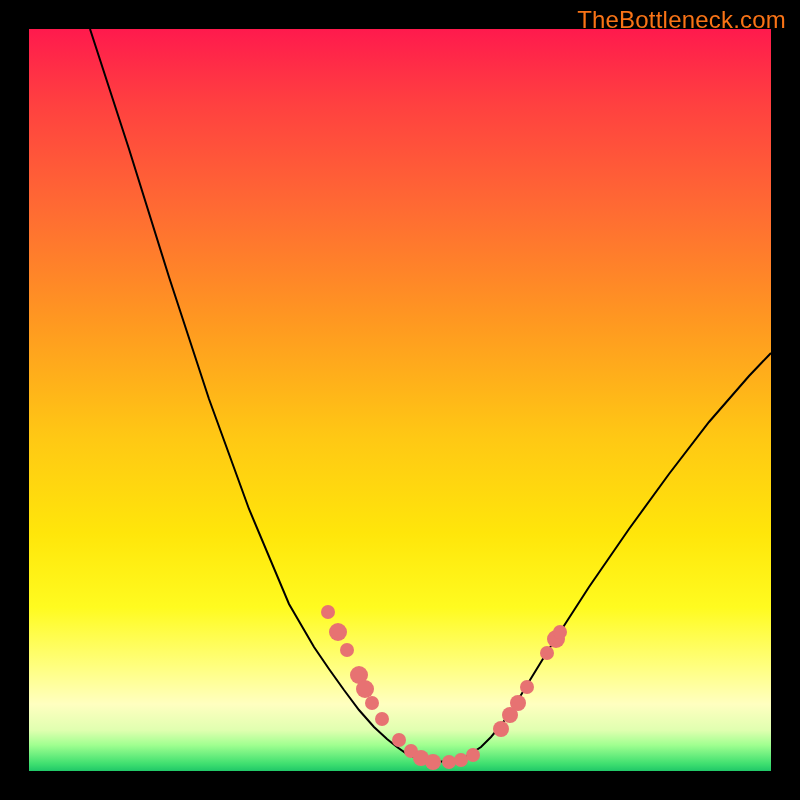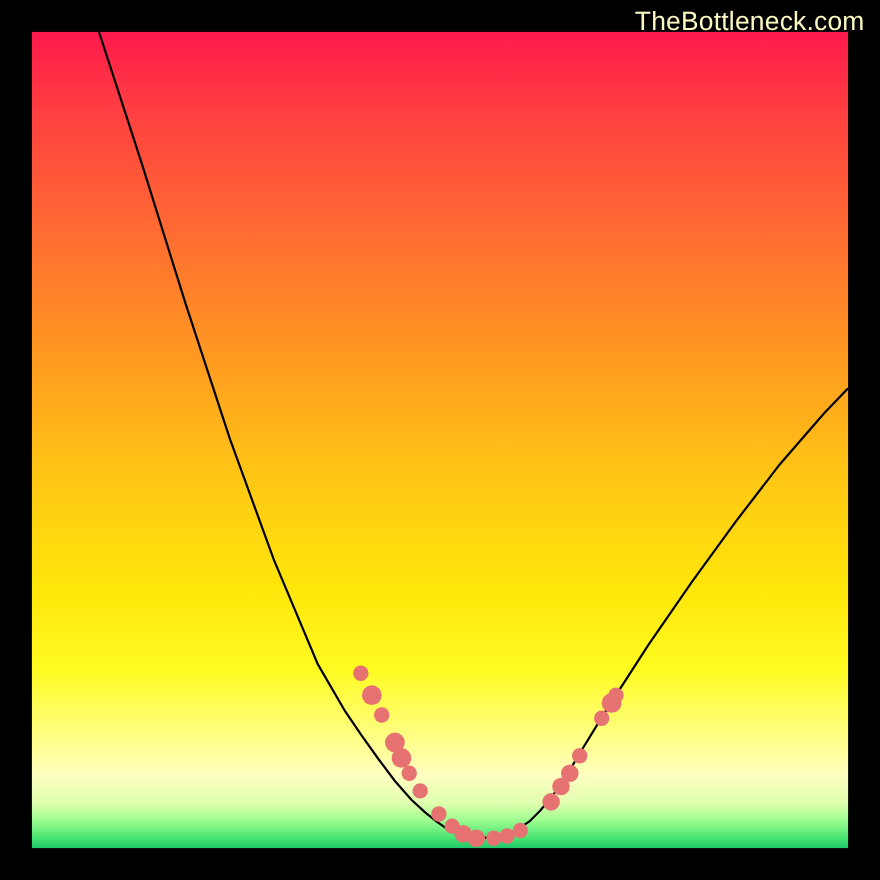--- a/index.html
+++ b/index.html
@@ -31,21 +31,21 @@
       #40e070 99%,
       #20c868 100%);
   }
   .watermark {
     position: absolute;
     top: 6px;
     right: 14px;
     font-family: Arial, Helvetica, sans-serif;
     font-size: 24px;
     font-weight: 500;
-    color: #fef9c3;
+    color: #f97316;
     letter-spacing: 0.2px;
   }
   svg.curve {
     position: absolute;
     left: 0;
     top: 0;
   }
   .dot {
     fill: #e77272;
     stroke: none;

